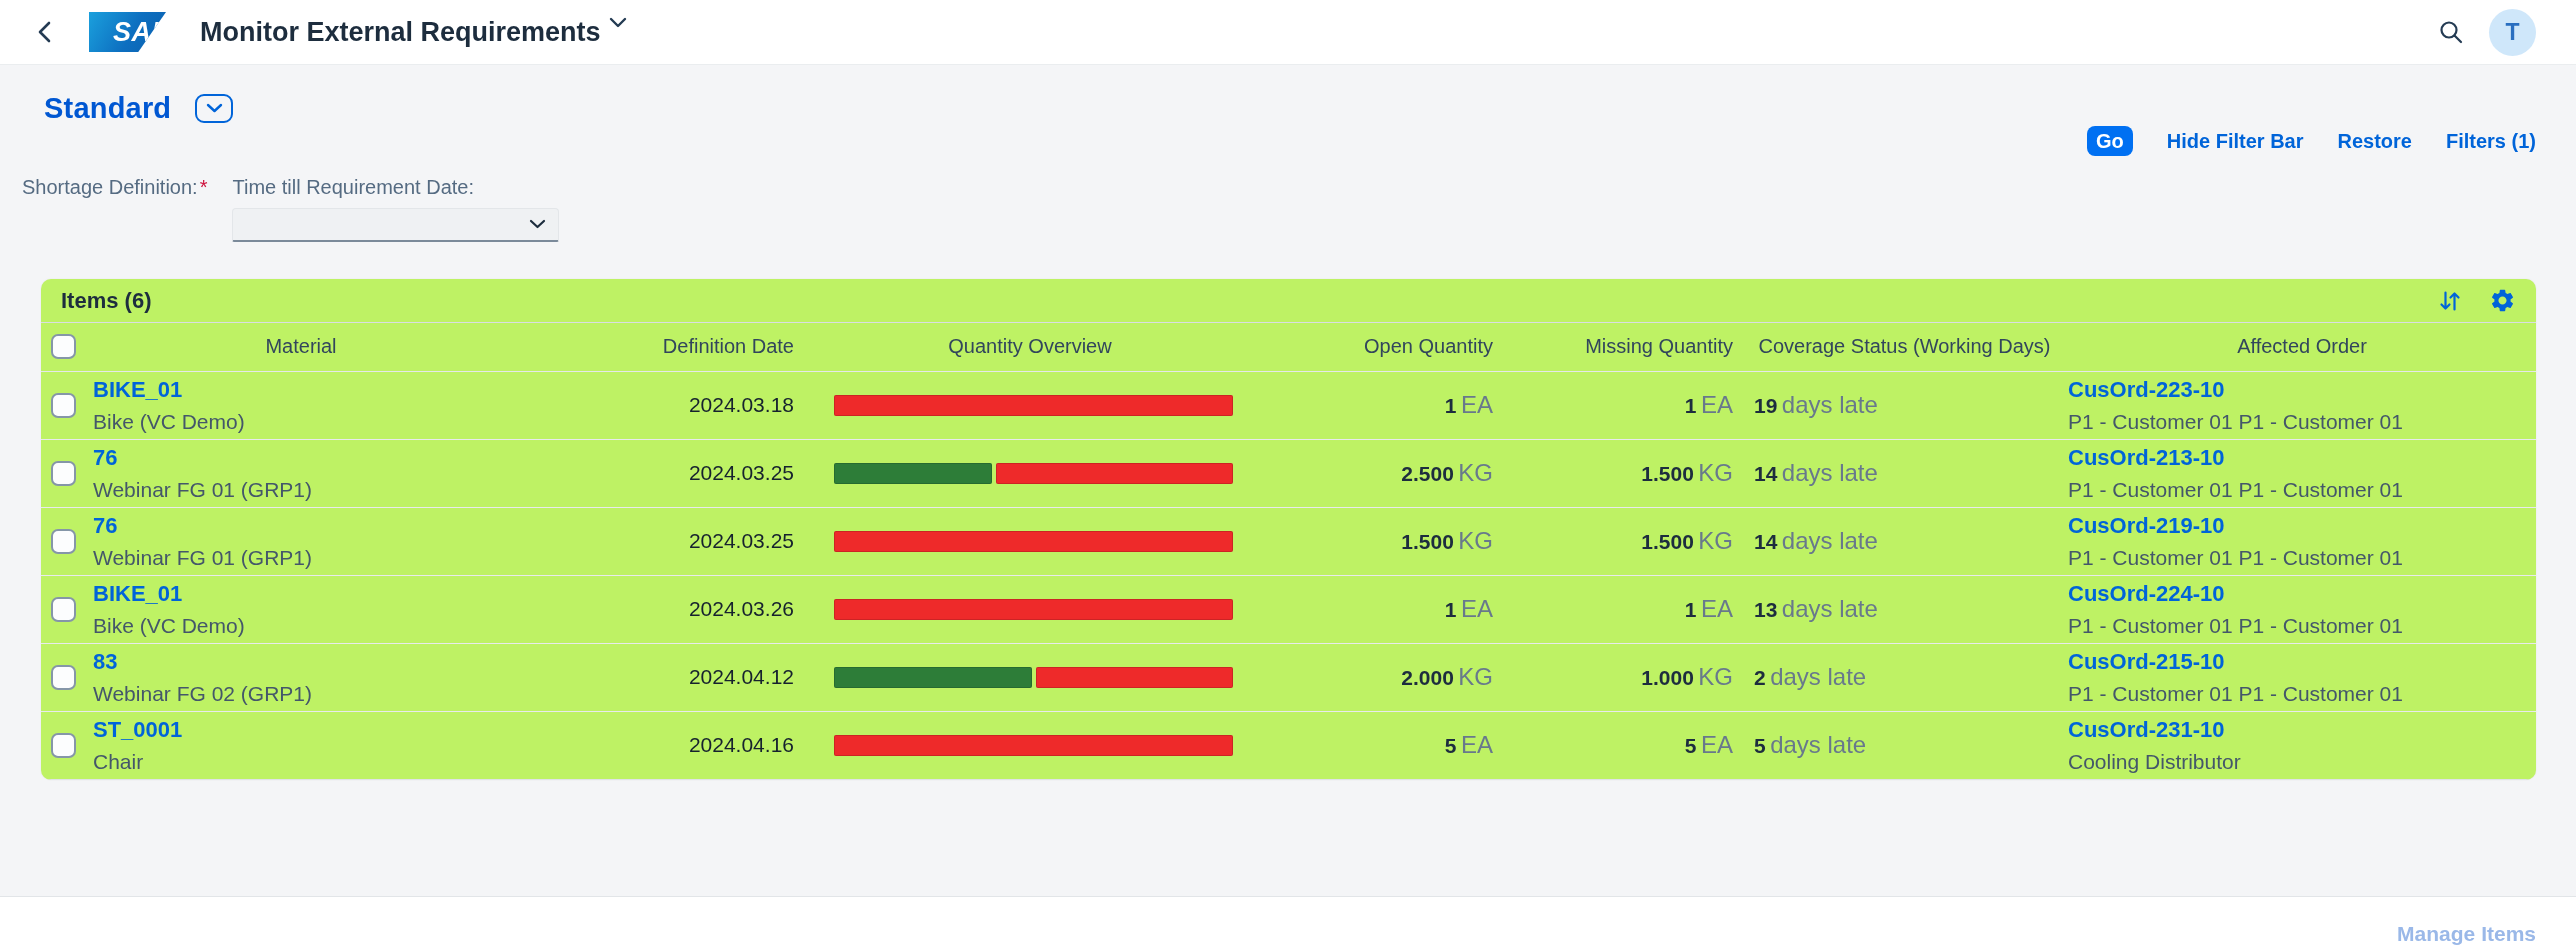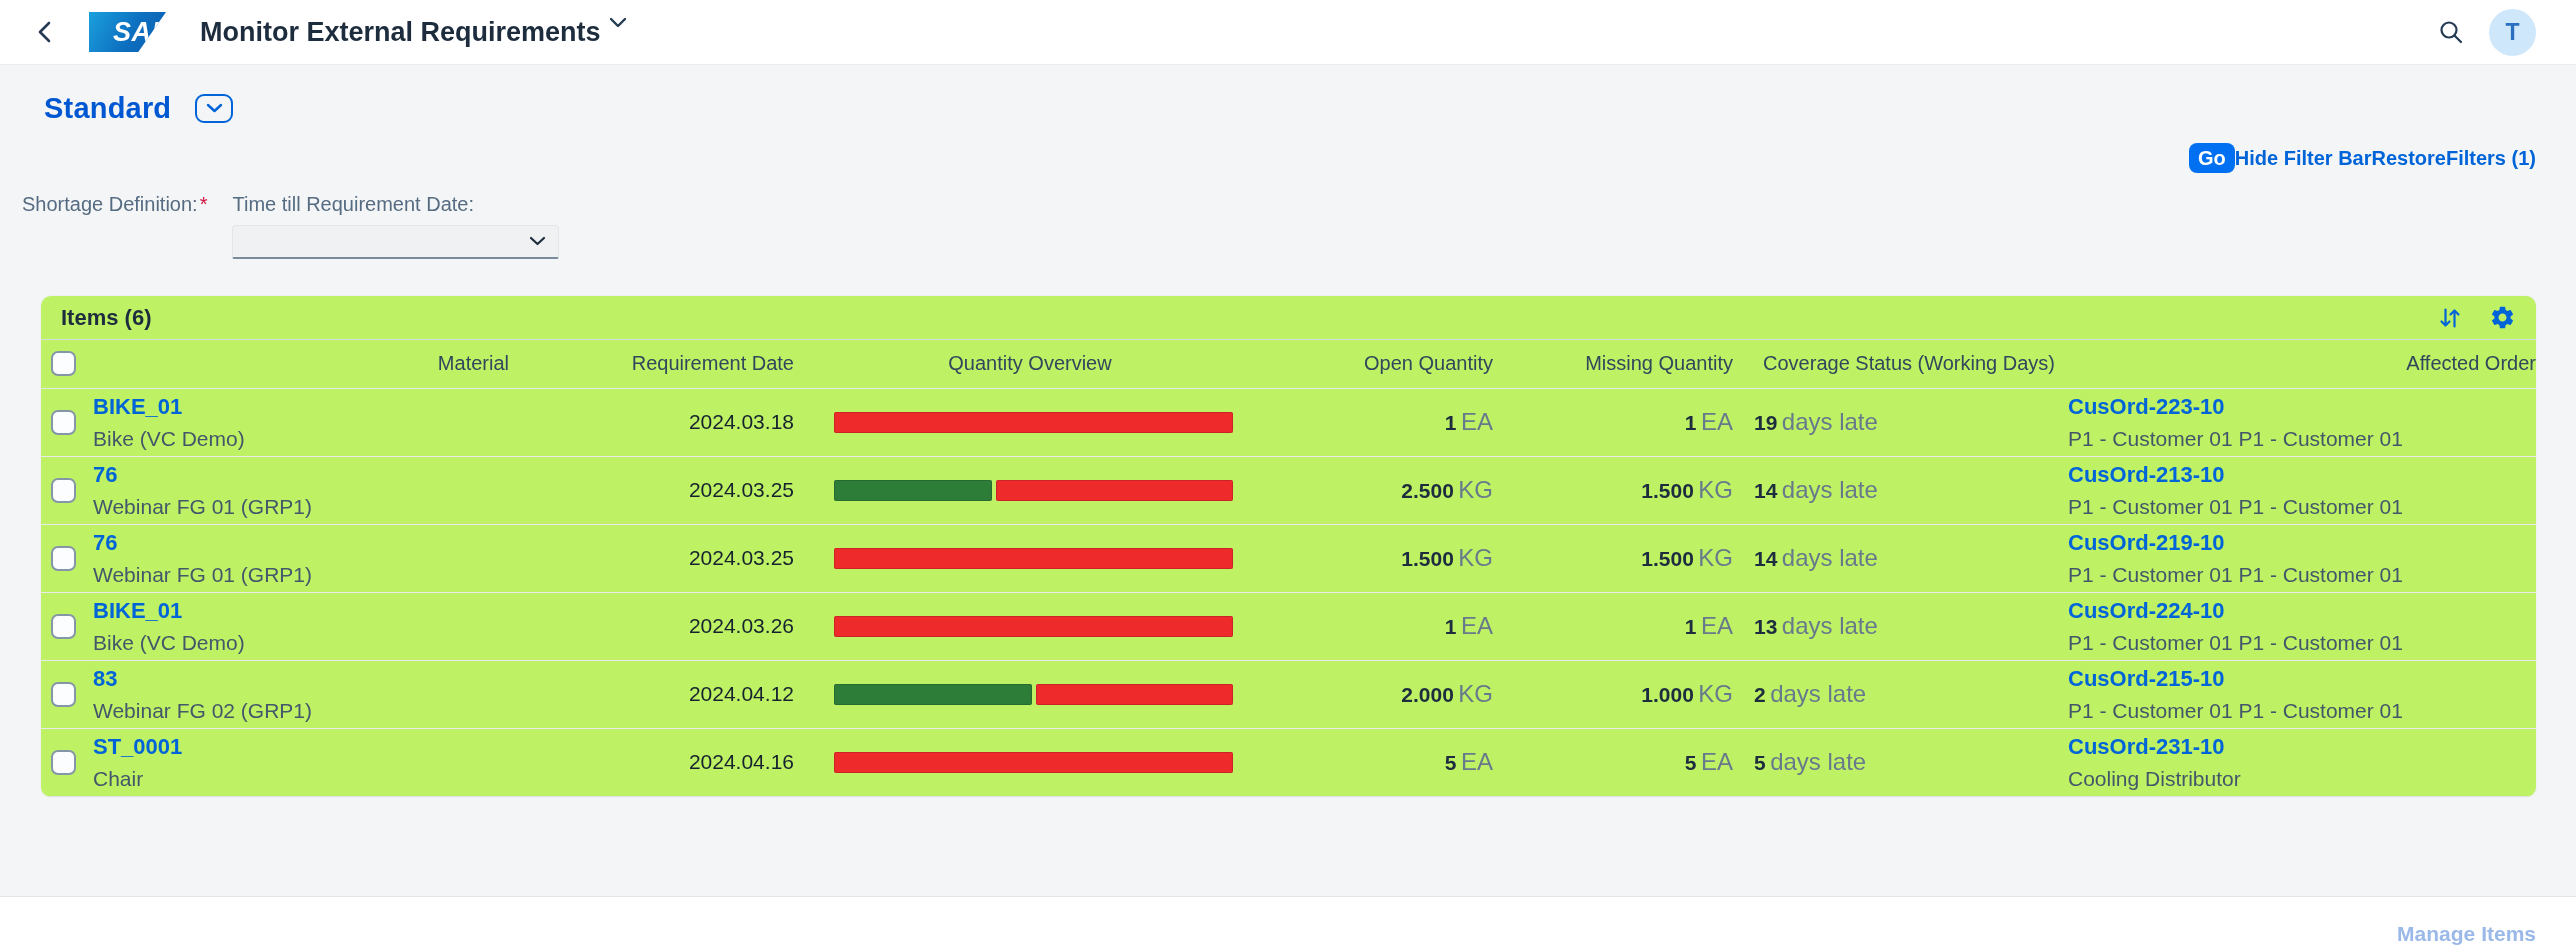--- a/index.html
+++ b/index.html
@@ -42,22 +42,22 @@
 
   
   .variant-row { display: flex; align-items: center; gap: 24px; margin: 27px 40px 0 44px; }
   .variant-row h1 { font-size: 29px; font-weight: 700; color: #0057d2; letter-spacing: 0.2px; }
   .variant-chevron {
     width: 38px; height: 29px; border: 2px solid #0064d9; border-radius: 9px;
     display: flex; align-items: center; justify-content: center; background: #fff0;
   }
 
   .fb-actions {
-    display: flex; align-items: center; justify-content: flex-end; 
-    margin: 18px 40px 0 40px; height: 30px;
+    display: flex; align-items: center; justify-content: flex-end; gap: 34px;
+    margin: 1px 40px 0 40px; height: 30px;
   }
   .go-btn {
     background: #0070f2; color: #fff; font-size: 20px; font-weight: 600;
     border-radius: 8px; width: 46px; height: 30px; line-height: 30px; text-align: center;
   }
   .fb-link { font-size: 20px; font-weight: 600; color: #0064d9; }
 
   .fb-fields { display: flex; gap: 25px; margin: 20px 40px 0 22px; }
   .field label { display: block; font-size: 20px; color: #556b82; margin-bottom: 9px; }
   .req { color: #ce123d; margin-left: 2px; font-size: 20px; }
@@ -86,21 +86,21 @@
   col.c-sel  { width: 52px; }
   col.c-mat  { width: 416px; }
   col.c-date { width: 293px; }
   col.c-bar  { width: 456px; }
   col.c-open { width: 243px; }
   col.c-miss { width: 240px; }
   col.c-cov  { width: 314px; }
 
   thead th {
     height: 48px; font-size: 20px; font-weight: 400; color: #32465c;
-    border-bottom: 1px solid #e5e8ea; text-align: right; vertical-align: middle;
+    border-bottom: 1px solid #e5e8ea; text-align: center; vertical-align: middle;
     white-space: nowrap;
   }
   th.a-right, td.a-right { text-align: right; padding-right: 8px; }
   th.a-center { text-align: center; }
   th.a-left-pad, td.a-left-pad { padding-left: 13px; }
 
   tbody td { height: 68px; border-bottom: 1px solid #e8eaed; vertical-align: middle; }
   tbody tr:last-child td { border-bottom: 1px solid #e0e3e6; }
 
   .checkbox {
@@ -222,21 +222,21 @@
           <col class="c-miss">
           <col class="c-cov">
           <col class="c-ord">
       </colgroup>
       <thead>
         <tr>
           <th>
               <span class="checkbox"></span>
             </th>
           <th>Material</th>
-          <th class="a-right">Requirement Date</th>
+          <th class="a-right">Definition Date</th>
           <th class="a-center">Quantity Overview</th>
           <th class="a-right">Open Quantity</th>
           <th class="a-right">Missing Quantity</th>
           <th class="a-left-pad">Coverage Status (Working Days)</th>
           <th class="a-left-pad">Affected Order</th>
         </tr>
       </thead>
       <tbody>
   <tr>
     <td>

